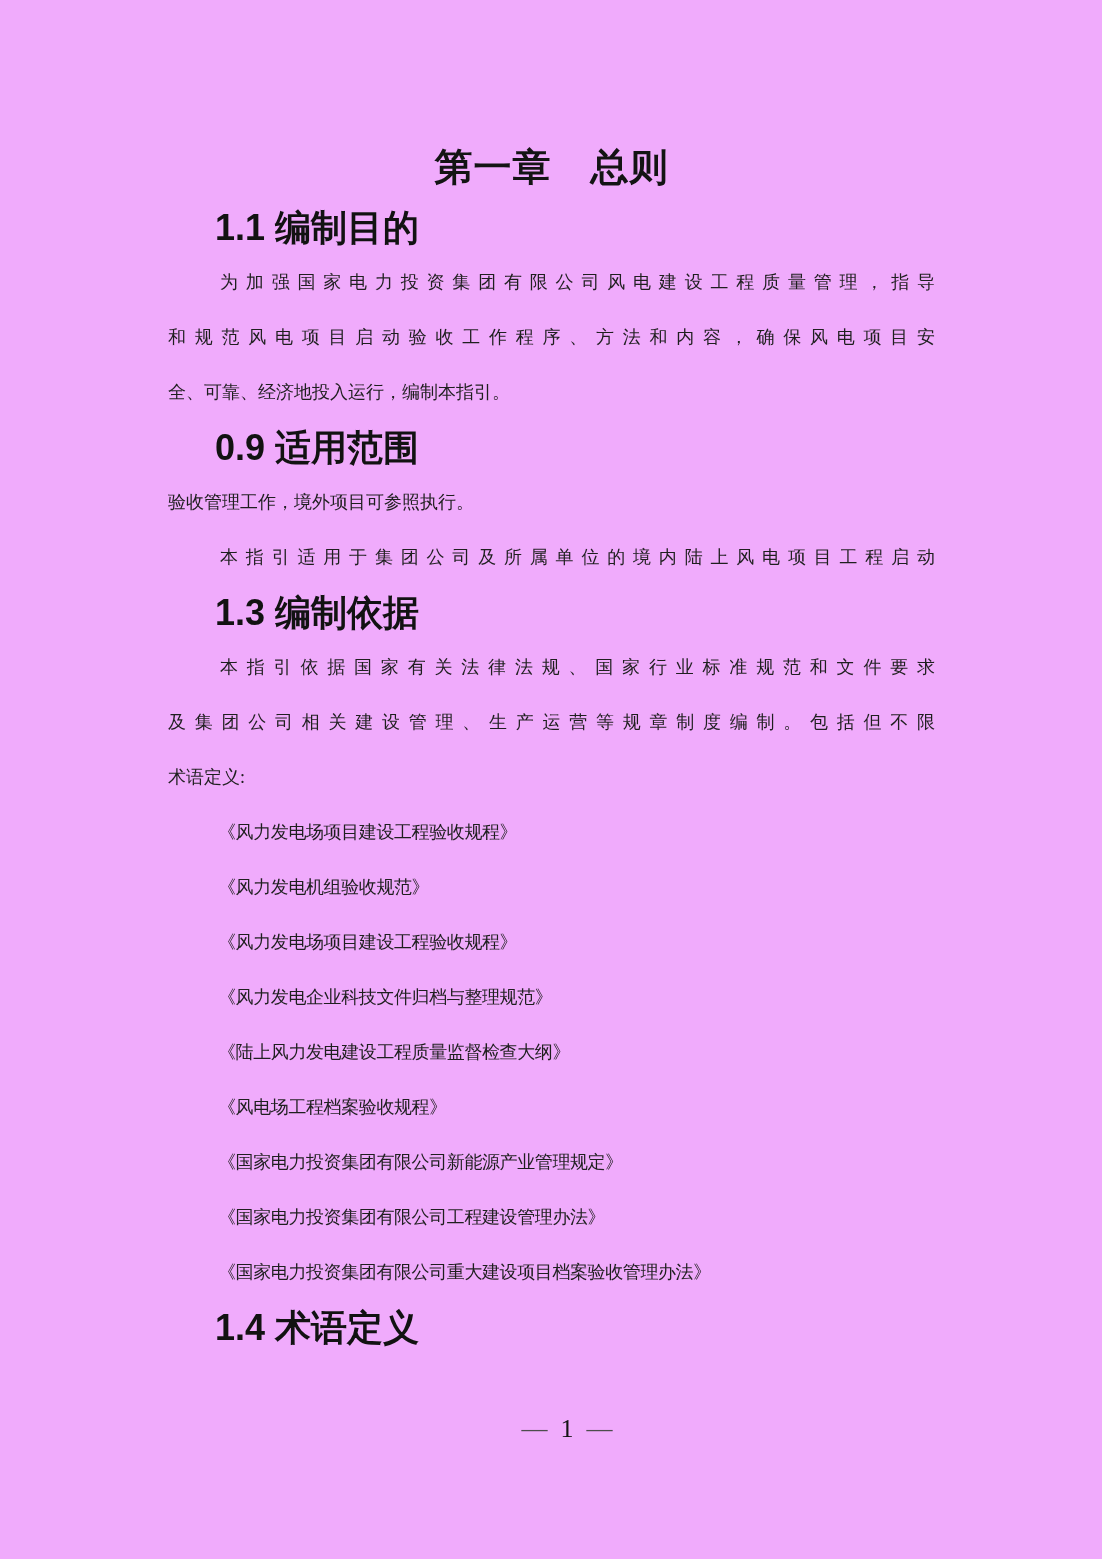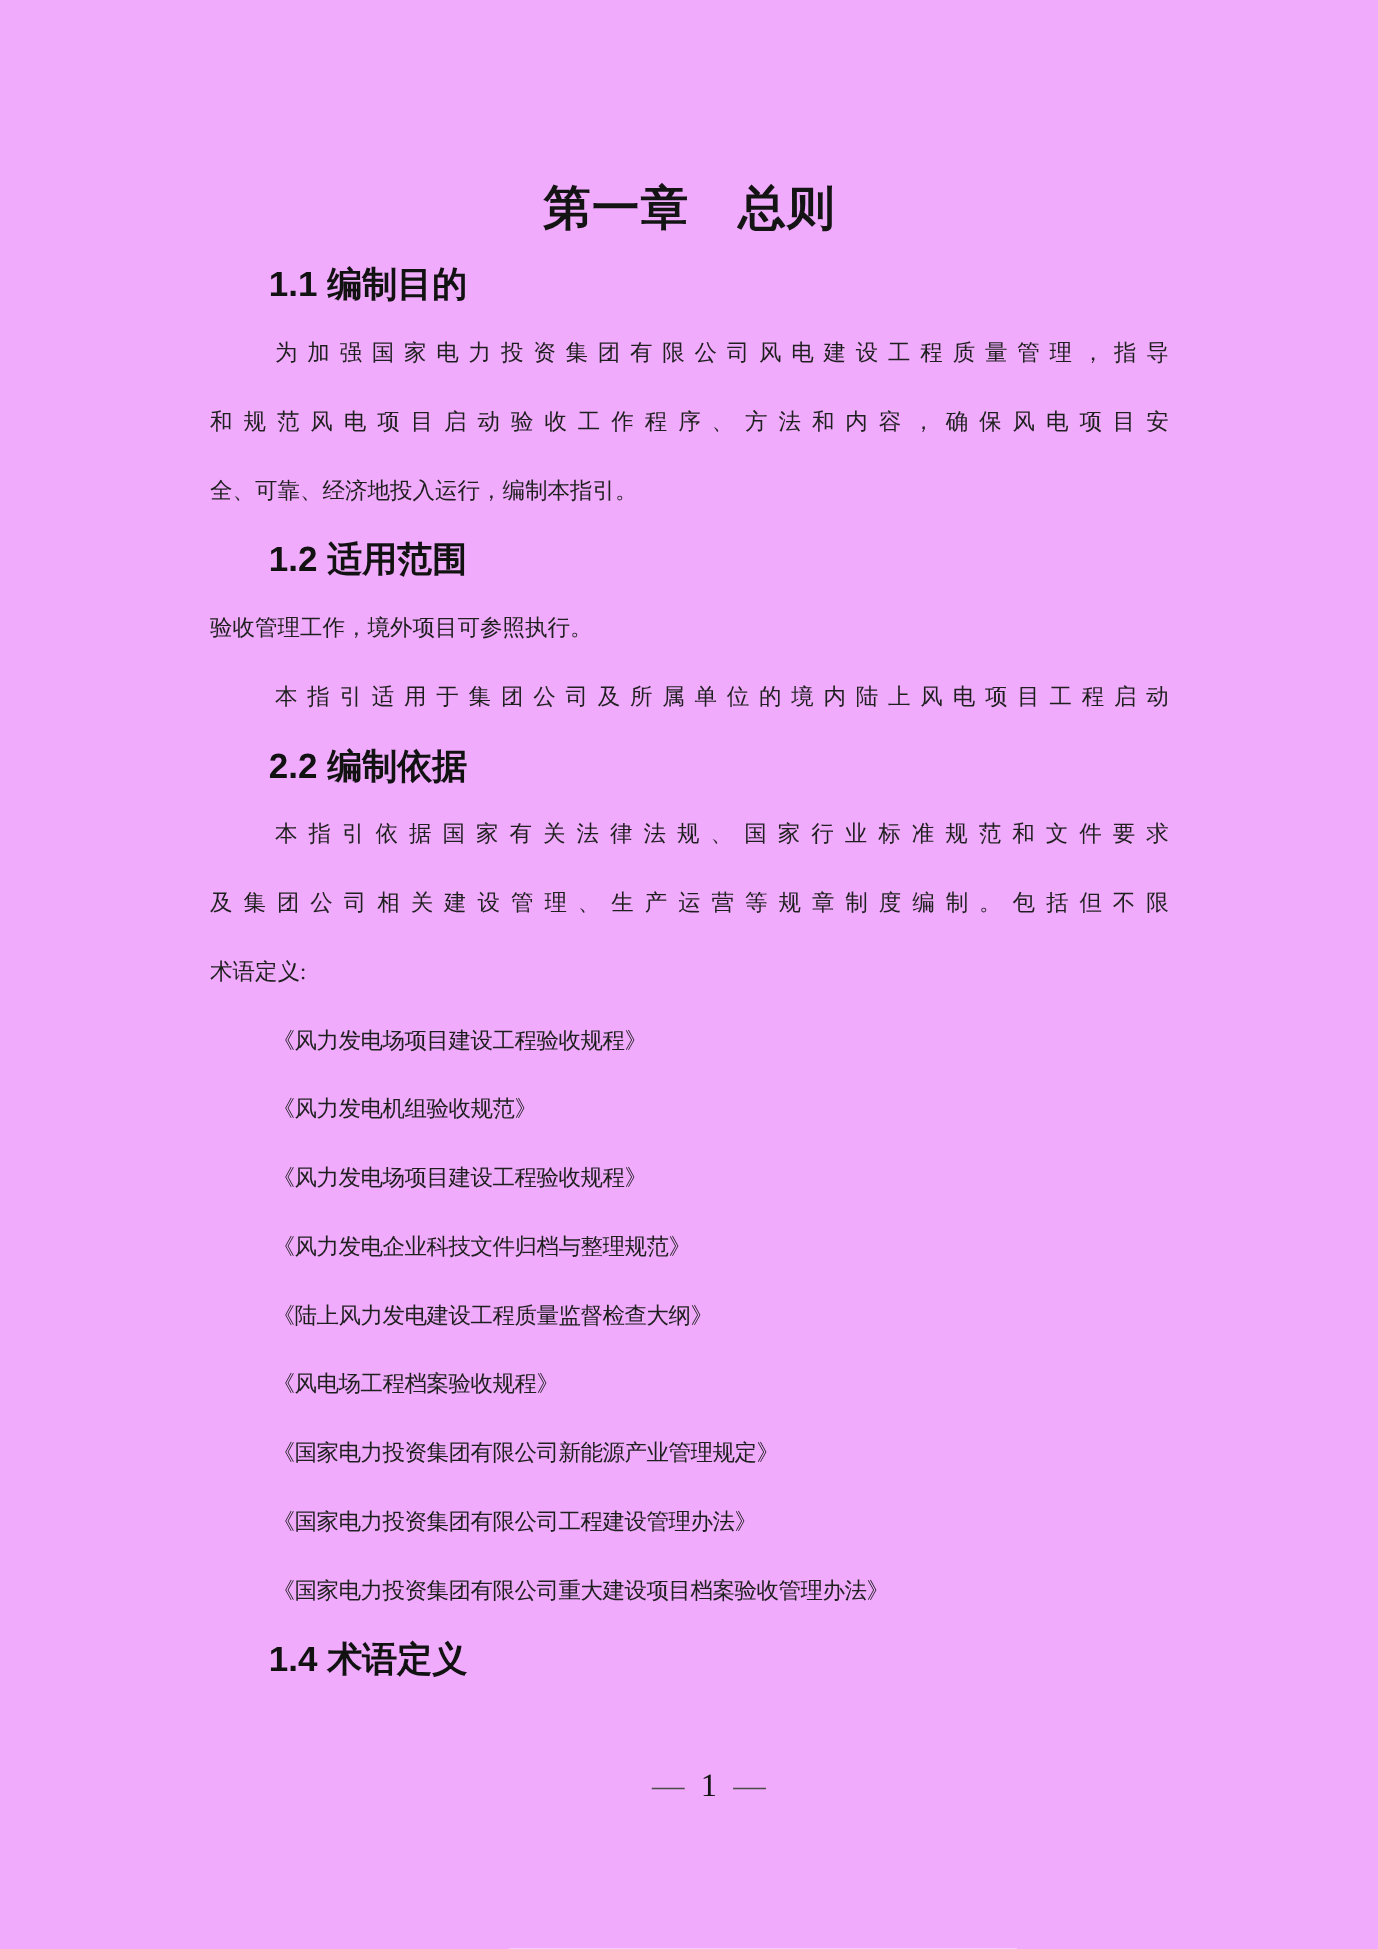--- a/index.html
+++ b/index.html
@@ -48,21 +48,21 @@
   .ln.just {
     text-align: justify;
     text-align-last: justify;
   }
   .ln.first {
     text-indent: 52px;
   }
   .ln.head {
     font-family: "Liberation Sans", sans-serif;
     font-weight: 700;
-    font-size: 28px;
+    font-size: 36px;
     color: #121212;
     text-indent: 47px;
   }
   .ln.item {
     text-indent: 50px;
     white-space: nowrap;
     letter-spacing: -0.4px;
   }
   .footer {
     position: absolute;
@@ -90,25 +90,25 @@
 
   <h1 class="doc-title">第一章　总则</h1>
 
   <div class="content">
 
     <div class="ln head">1.1 编制目的</div>
     <div class="ln just first">为加强国家电力投资集团有限公司风电建设工程质量管理，指导</div>
     <div class="ln just">和规范风电项目启动验收工作程序、方法和内容，确保风电项目安</div>
     <div class="ln">全、可靠、经济地投入运行，编制本指引。</div>
 
-    <div class="ln head">1.2 适用范围</div>
+    <div class="ln head">0.9 适用范围</div>
     <div class="ln">验收管理工作，境外项目可参照执行。</div>
     <div class="ln just first">本指引适用于集团公司及所属单位的境内陆上风电项目工程启动</div>
 
-    <div class="ln head">2.2 编制依据</div>
+    <div class="ln head">1.3 编制依据</div>
     <div class="ln just first">本指引依据国家有关法律法规、国家行业标准规范和文件要求</div>
     <div class="ln just">及集团公司相关建设管理、生产运营等规章制度编制。包括但不限</div>
     <div class="ln">术语定义:</div>
 
     <div class="ln item">《风力发电场项目建设工程验收规程》</div>
     <div class="ln item">《风力发电机组验收规范》</div>
     <div class="ln item">《风力发电场项目建设工程验收规程》</div>
     <div class="ln item">《风力发电企业科技文件归档与整理规范》</div>
     <div class="ln item">《陆上风力发电建设工程质量监督检查大纲》</div>
     <div class="ln item">《风电场工程档案验收规程》</div>

